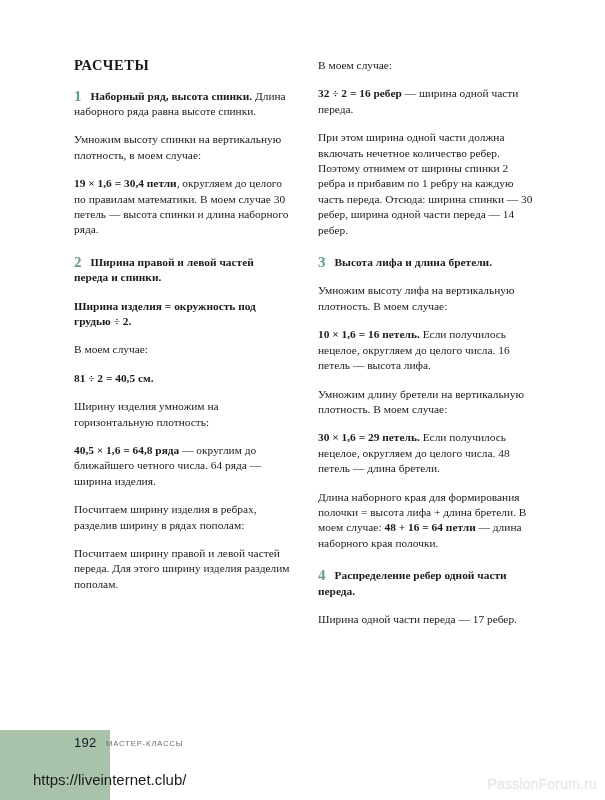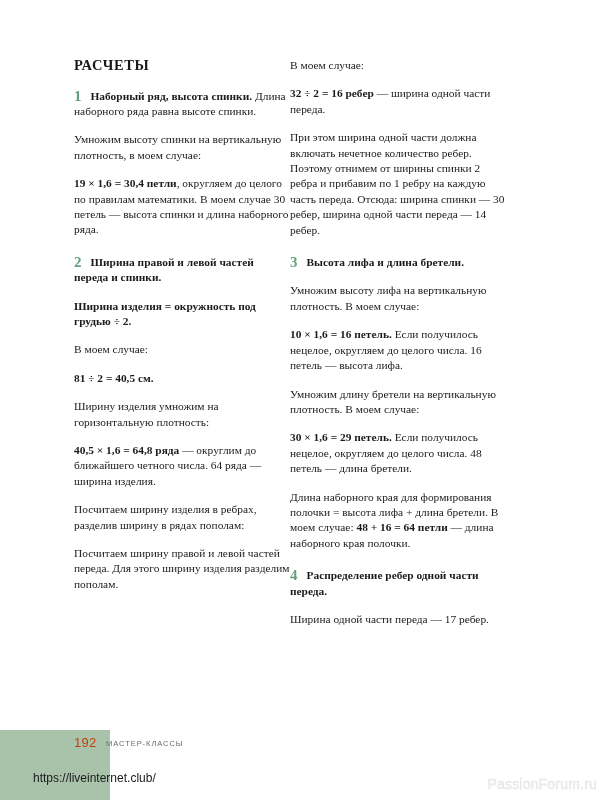--- a/index.html
+++ b/index.html
@@ -15,20 +15,21 @@
     background: #ffffff;
     overflow: hidden;
   }
 
   
   .content {
     position: absolute;
     left: 74px; top: 58px;
     width: 460px;
     display: flex;
+    gap: 28px;
   }
   .col { width: 216px; }
 
   .page-title {
     font-family: "Liberation Serif", "DejaVu Serif", serif;
     font-weight: bold;
     font-size: 14.5px;
     letter-spacing: 0.6px;
     color: #1a1a1a;
     margin: 0 0 16px 0;
@@ -91,36 +92,36 @@
     position: absolute;
     left: 0; top: 730px;
     width: 110px; height: 70px;
     background: #a9c3ab;
   }
   .footer-pagenum {
     position: absolute;
     left: 74px; top: 735px;
     font-family: "Liberation Sans", "DejaVu Sans", sans-serif;
     font-size: 13px;
-    color: #c2410c;
+    color: #0f172a;
     letter-spacing: 0.3px;
   }
   .footer-section {
     position: absolute;
     left: 106px; top: 739px;
     font-family: "Liberation Sans", "DejaVu Sans", sans-serif;
     font-size: 7.6px;
     letter-spacing: 0.9px;
     color: #6b6b6b;
   }
   .footer-url {
     position: absolute;
     left: 33px; top: 771px;
     font-family: "Liberation Sans", "DejaVu Sans", sans-serif;
-    font-size: 12px;
+    font-size: 15px;
     color: #1a1a1a;
     text-align: right;
   }
   .watermark {
     position: absolute;
     right: 8px; bottom: 8px;
     font-family: "Liberation Sans", "DejaVu Sans", sans-serif;
     font-size: 14px;
     color: #efefef;
     letter-spacing: 0.2px;

